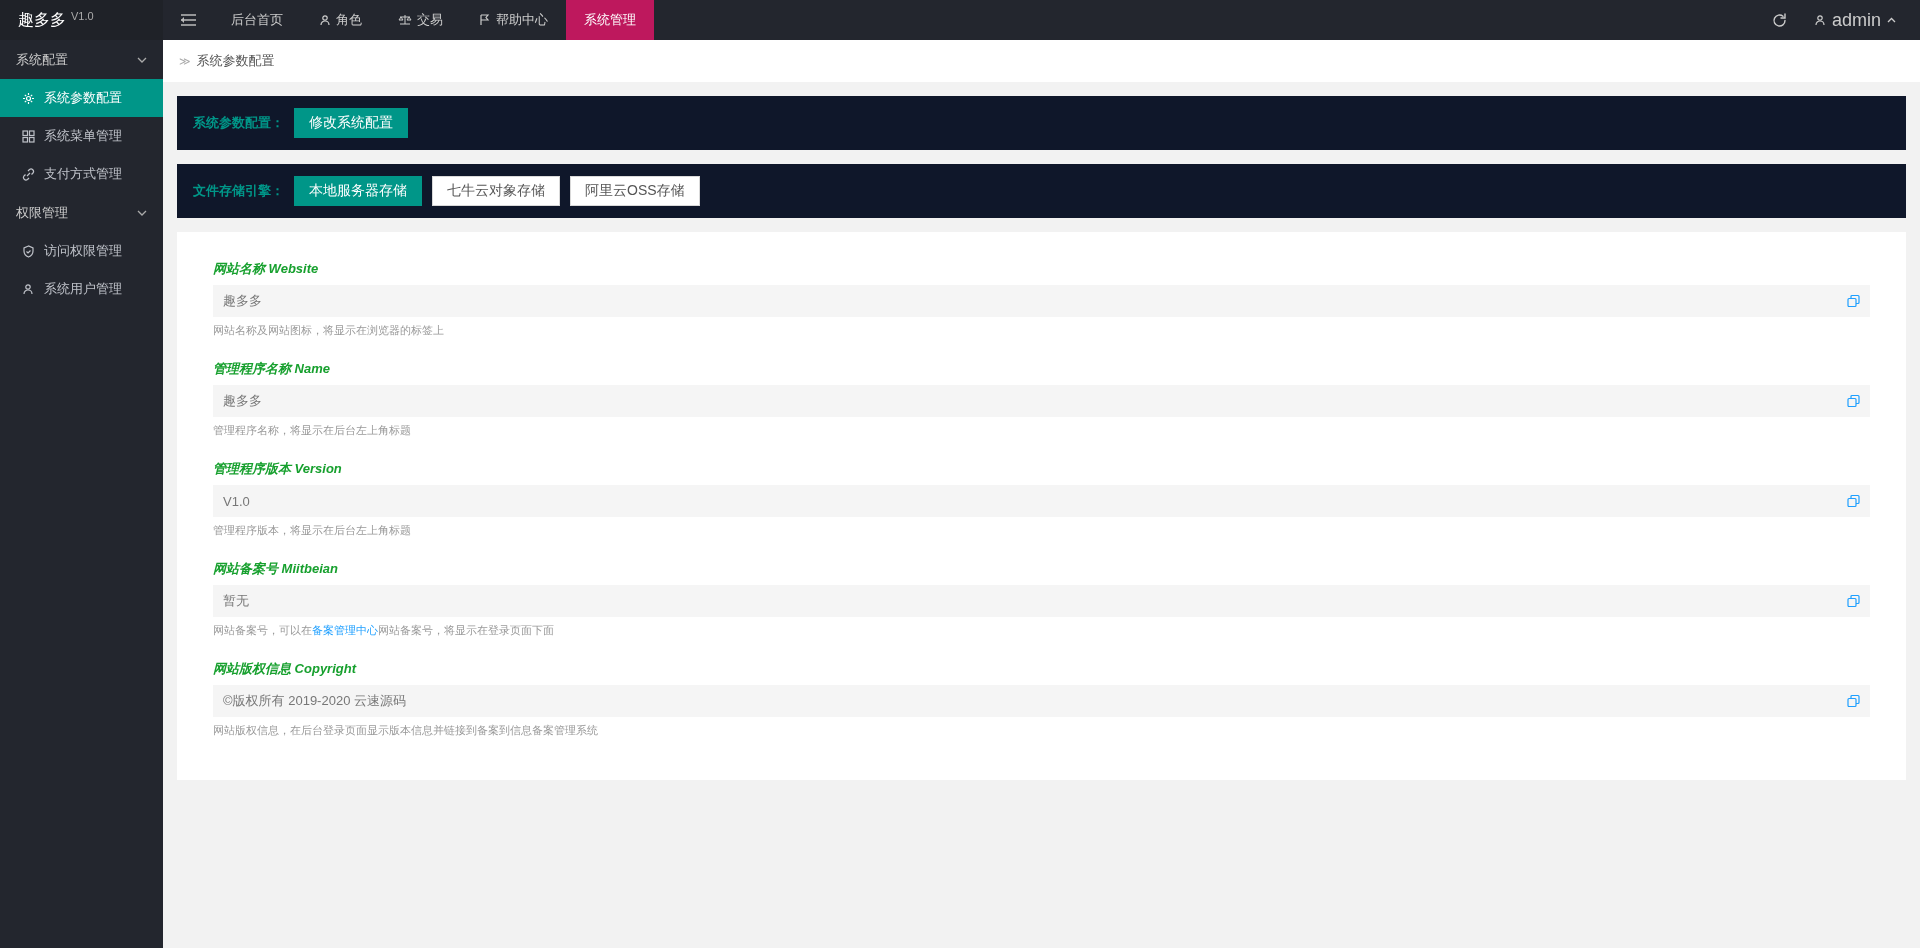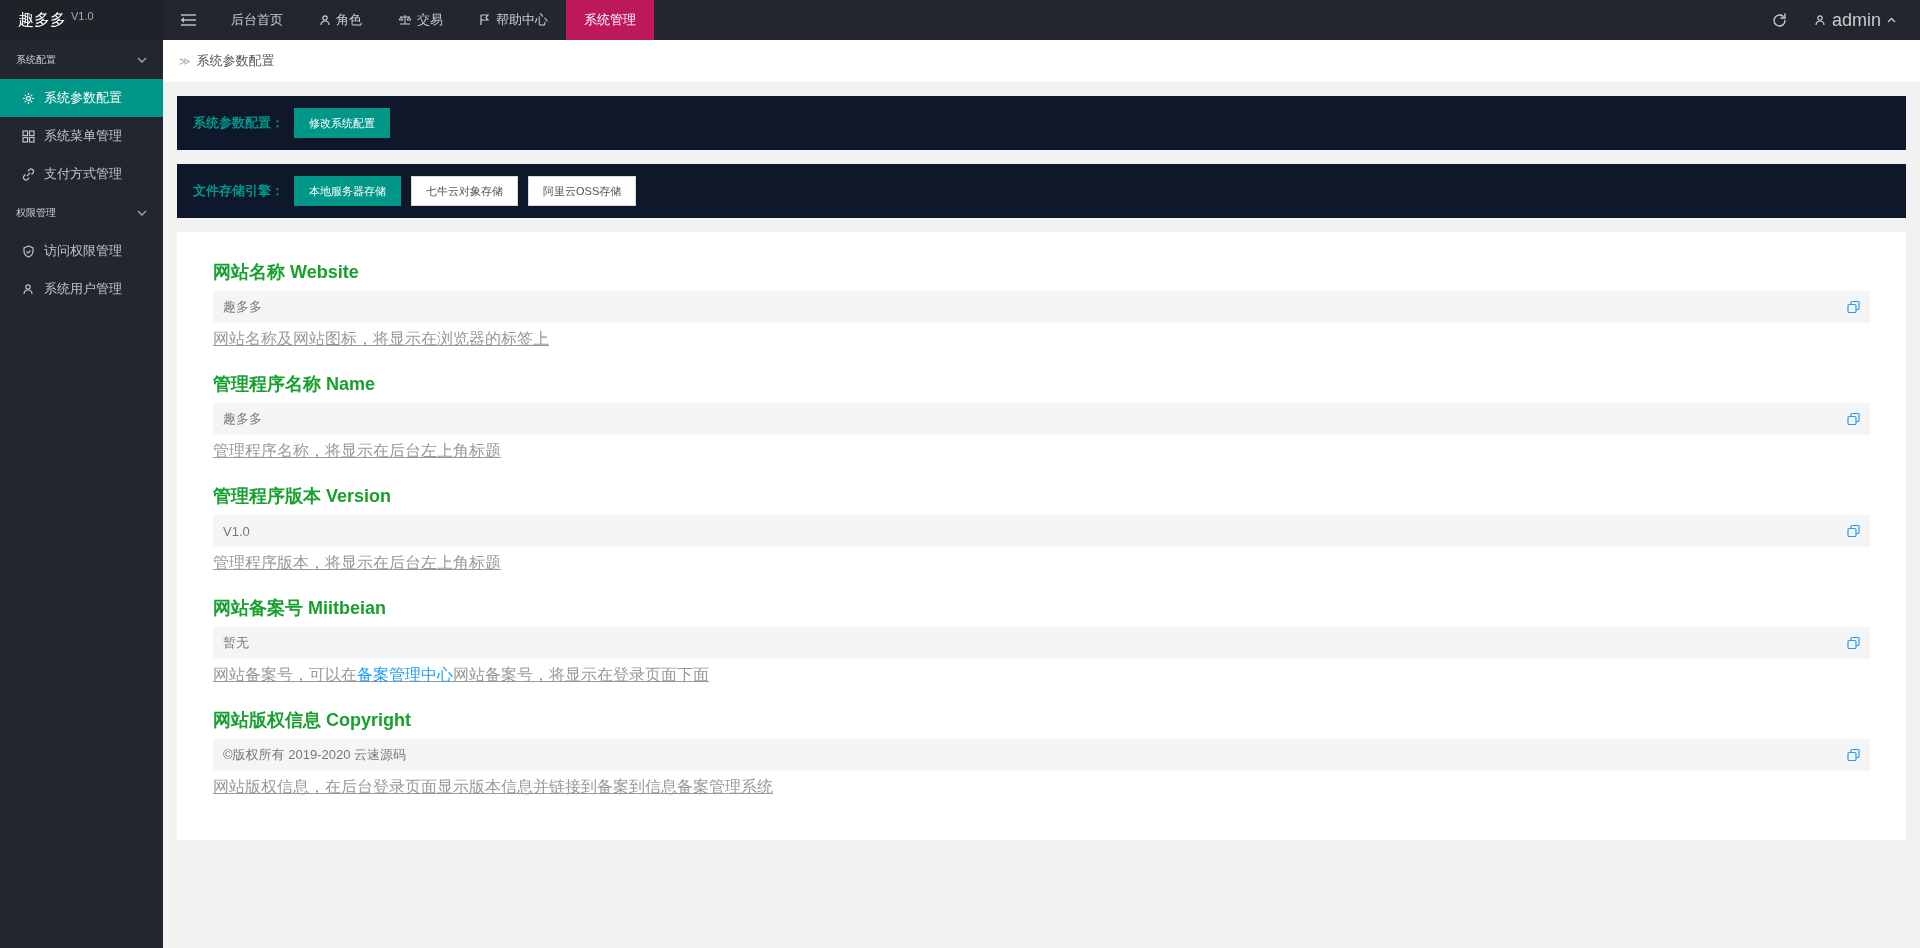--- a/index.html
+++ b/index.html
@@ -14,43 +14,43 @@
 .top-nav { display: flex; height: 100%; justify-content: center; }
 .top-nav-item { height: 100%; padding: 0 18px; display: flex; align-items: center; color: #ccc; cursor: pointer; font-size: 13px; gap: 5px; }
 .top-nav-item.active { background: #be185d; color: #fff; }
 .top-nav-item .ico { font-size: 13px; }
 .header-right { margin-left: auto; display: flex; align-items: center; height: 100%; padding-right: 10px; }
 .refresh-btn { width: 40px; height: 100%; display: flex; align-items: center; justify-content: center; cursor: pointer; font-size: 15px; color: #ccc; }
 .user-area { display: flex; align-items: center; padding: 0 14px; gap: 6px; cursor: pointer; color: #ccc; font-size: 18px; height: 100%; }
 
 
 .sidebar { position: fixed; top: 40px; left: 0; bottom: 0; width: 163px; background: #23262e; color: #ccc; }
-.side-group { height: 39px; display: flex; align-items: center; padding: 0 16px; cursor: pointer; font-size: 10px; justify-content: space-between; }
+.side-group { height: 39px; display: flex; align-items: center; padding: 0 16px; cursor: pointer; font-size: 13px; justify-content: space-between; }
 .side-item { height: 38px; display: flex; align-items: center; padding-left: 22px; cursor: pointer; font-size: 13px; gap: 8px; color: #bfc2c9; }
 .side-item.active { background: #009688; color: #fff; }
 .side-item .ico { font-size: 13px; width: 14px; display: inline-flex; }
 
 
 .main { margin-left: 163px; margin-top: 40px; padding-bottom: 20px; }
 .breadcrumb { height: 42px; background: #fff; display: flex; align-items: center; padding: 0 16px; font-size: 13px; color: #555; gap: 6px; }
 .breadcrumb .sep { color: #aaa; font-size: 11px; }
 .section { background: #0f172a; margin: 14px 14px 0 14px; padding: 12px 16px; }
 .section-row { display: flex; align-items: center; gap: 10px; }
 .section-label { color: #009688; font-weight: 700; font-size: 13px; }
-.btn { height: 30px; padding: 0 14px; border: 1px solid #d9d9d9; background: #fff; cursor: pointer; font-size: 11px; color: #555; display: inline-flex; align-items: center; }
+.btn { height: 30px; padding: 0 14px; border: 1px solid #d9d9d9; background: #fff; cursor: pointer; font-size: 14px; color: #555; display: inline-flex; align-items: center; }
 .btn.primary { background: #009688; border-color: #009688; color: #fff; }
 
 
 .form-block { background: #fff; margin: 14px 14px 0 14px; padding: 28px 36px 20px 36px; }
 .form-group { margin-bottom: 22px; }
-.form-label { color: #0b8a1f; color: #1a9d31; font-weight: 700; font-size: 18px; margin-bottom: 7px; display: block; }
+.form-label { color: #0b8a1f; color: #1a9d31; font-weight: 700; font-size: 13px; margin-bottom: 7px; display: block; font-style: italic; }
 .form-input-wrap { position: relative; }
 .form-input { width: 100%; height: 32px; background: #f5f5f5; border: none; padding: 0 40px 0 10px; font-size: 13px; color: #777; }
 .copy-icon { position: absolute; right: 10px; top: 50%; transform: translateY(-50%); color: #1e9fff; font-size: 13px; cursor: pointer; }
-.form-hint { color: #999; font-size: 16px; margin-top: 6px; text-decoration: underline; }
+.form-hint { color: #999; font-size: 11px; margin-top: 6px; }
 .form-hint a { color: #1e9fff; text-decoration: none; }
 
 .green-label { color: #17a02e; font-weight: 700; }
 
 svg { display: block; }
 </style>
 </head>
 <body>
 
 <div class="header">

